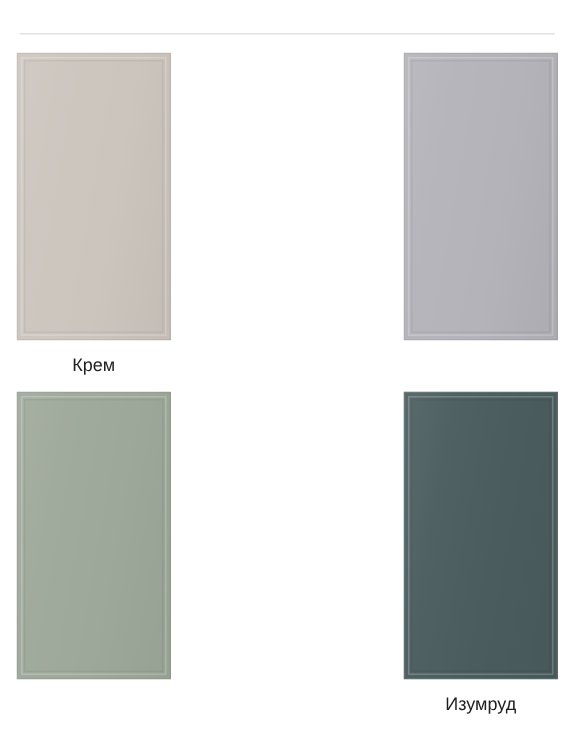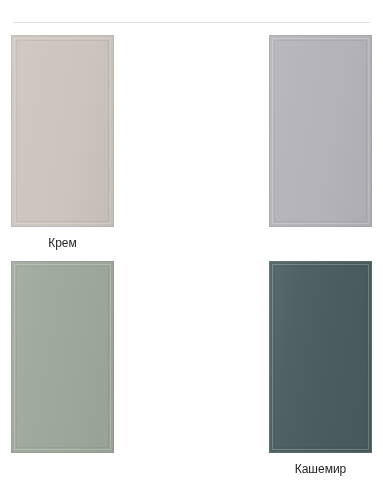--- a/index.html
+++ b/index.html
@@ -166,19 +166,19 @@
         </div>
       </div>
 
       <div class="decor-item">
         <div class="swatch dark" style="--decor-color: #4a5c5e;">
           <div class="swatch-face"></div>
           <div class="swatch-frame"></div>
           <div class="swatch-frame-inner"></div>
           <div class="swatch-sheen"></div>
         </div>
-        <div class="decor-label">Кашемир</div>
+        <div class="decor-label">Изумруд</div>
       </div>
 
     </div>
 
   </div>
 </div>
 
 </body></html>

